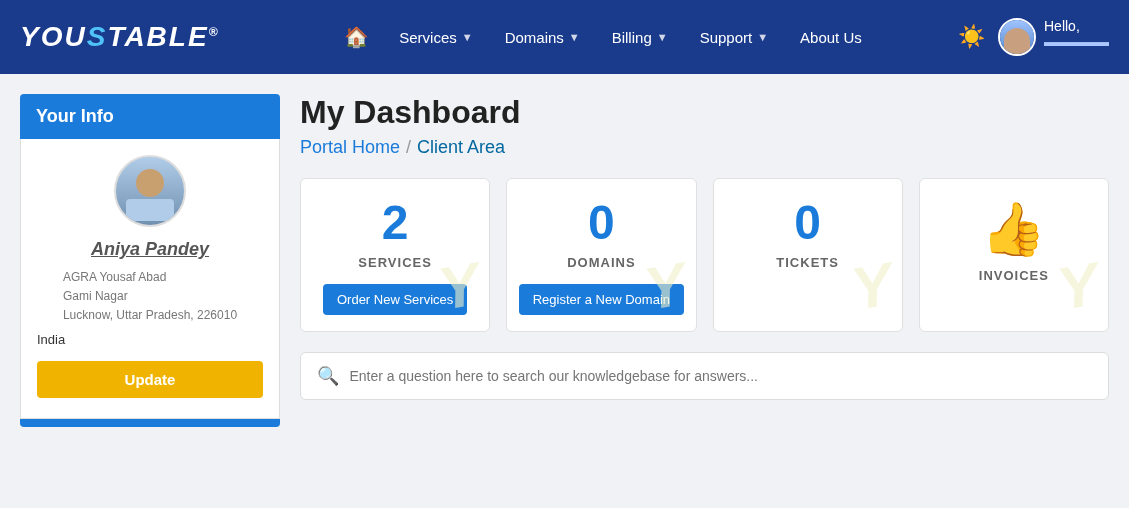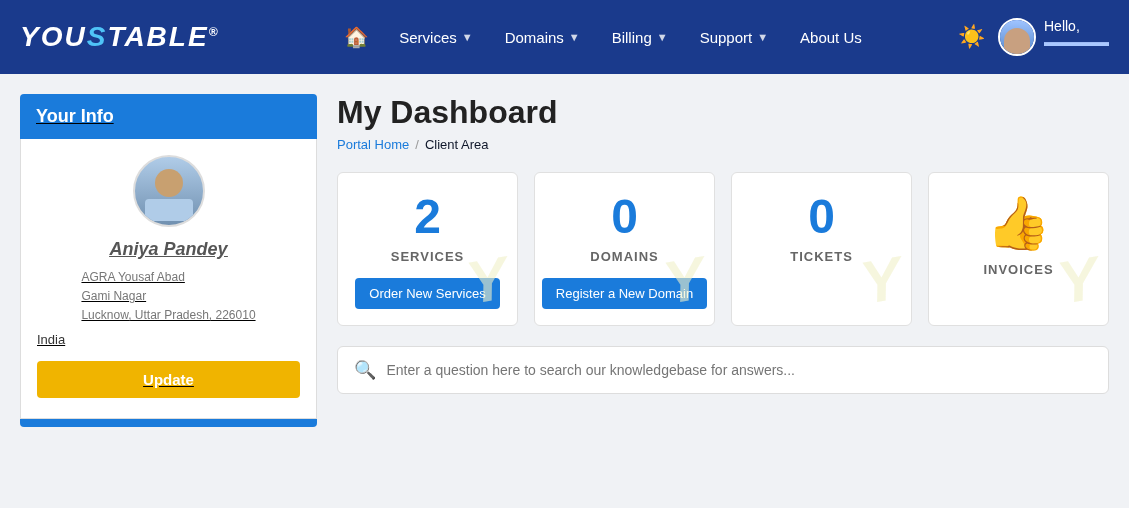--- a/index.html
+++ b/index.html
@@ -111,23 +111,22 @@
     .main-wrapper {
       display: flex;
       padding: 20px 20px 0 20px;
       gap: 20px;
       background: #f0f2f5;
       min-height: calc(100vh - 74px);
     }
 
     
     .sidebar {
-      width: 297px;
+      width: 260px;
       flex-shrink: 0;
-      text-decoration: underline;
     }
     .your-info-header {
       background: #1a7bdb;
       color: #fff;
       font-size: 18px;
       font-weight: bold;
       padding: 12px 16px;
       border-radius: 4px 4px 0 0;
     }
     .your-info-body {
@@ -198,29 +197,29 @@
     .dashboard-title {
       font-size: 32px;
       font-weight: bold;
       color: #222;
       margin-bottom: 6px;
     }
     .breadcrumb {
       display: flex;
       align-items: center;
       gap: 6px;
-      font-size: 13px;
+      font-size: 18px;
       margin-bottom: 20px;
     }
     .breadcrumb-link {
       color: #1a7bdb;
       cursor: pointer;
     }
     .breadcrumb-sep { color: #999; }
-    .breadcrumb-current { color: #0f172a; }
+    .breadcrumb-current { color: #0369a1; }
 
     
     .cards-row {
       display: flex;
       gap: 16px;
       margin-bottom: 20px;
     }
     .card {
       background: #fff;
       border: 1px solid #e0e0e0;

